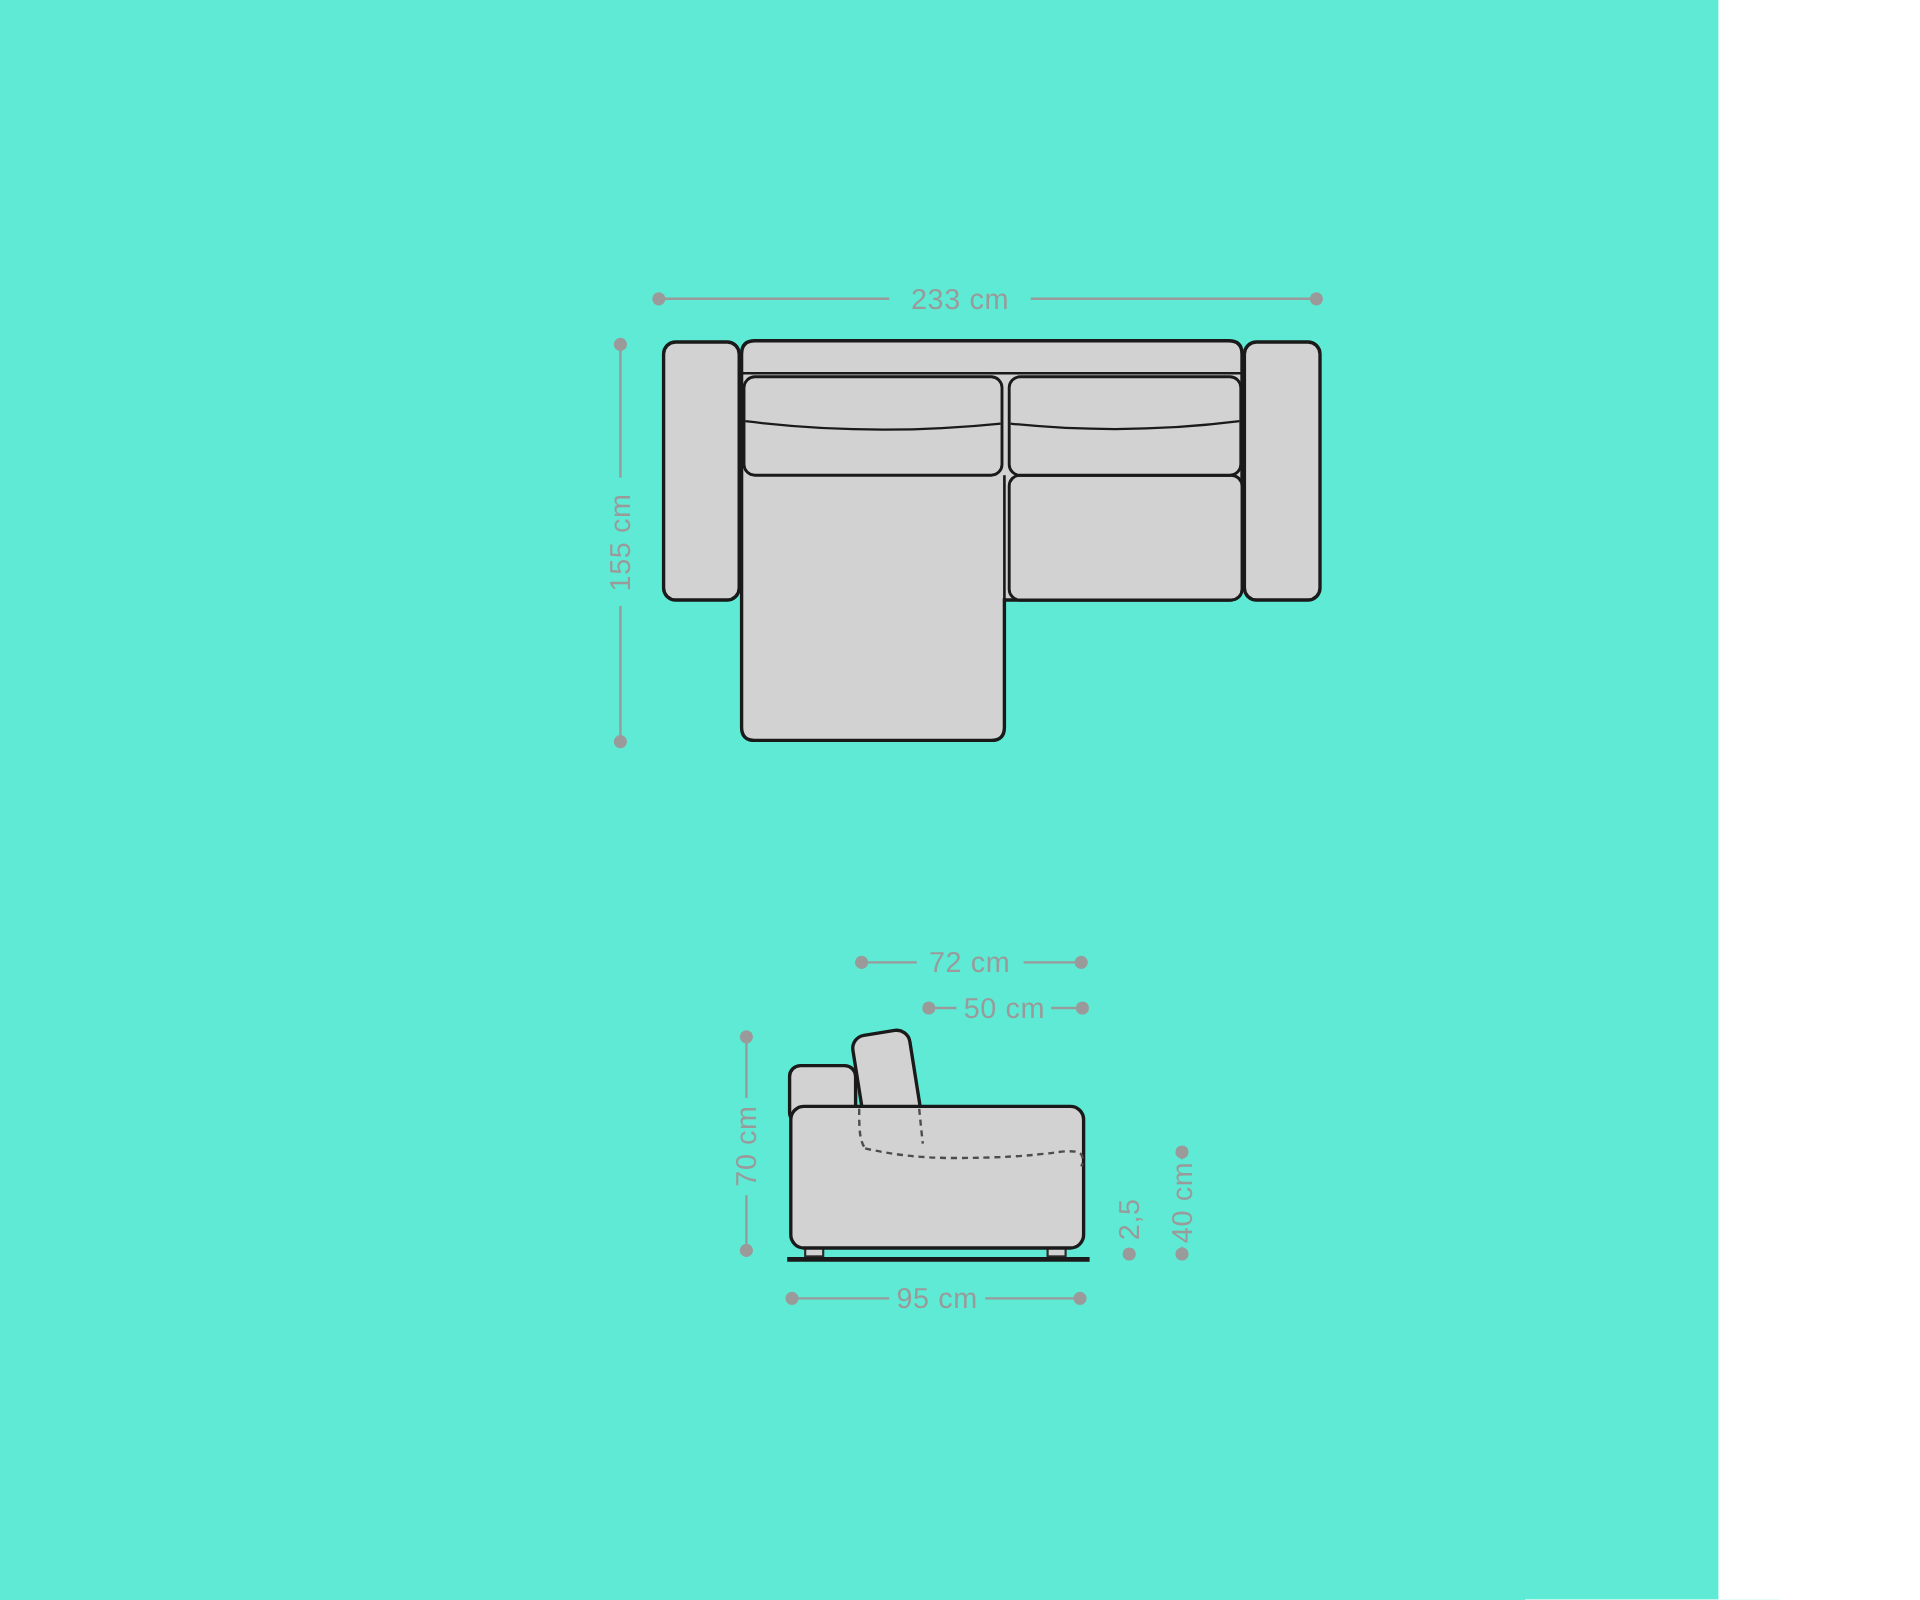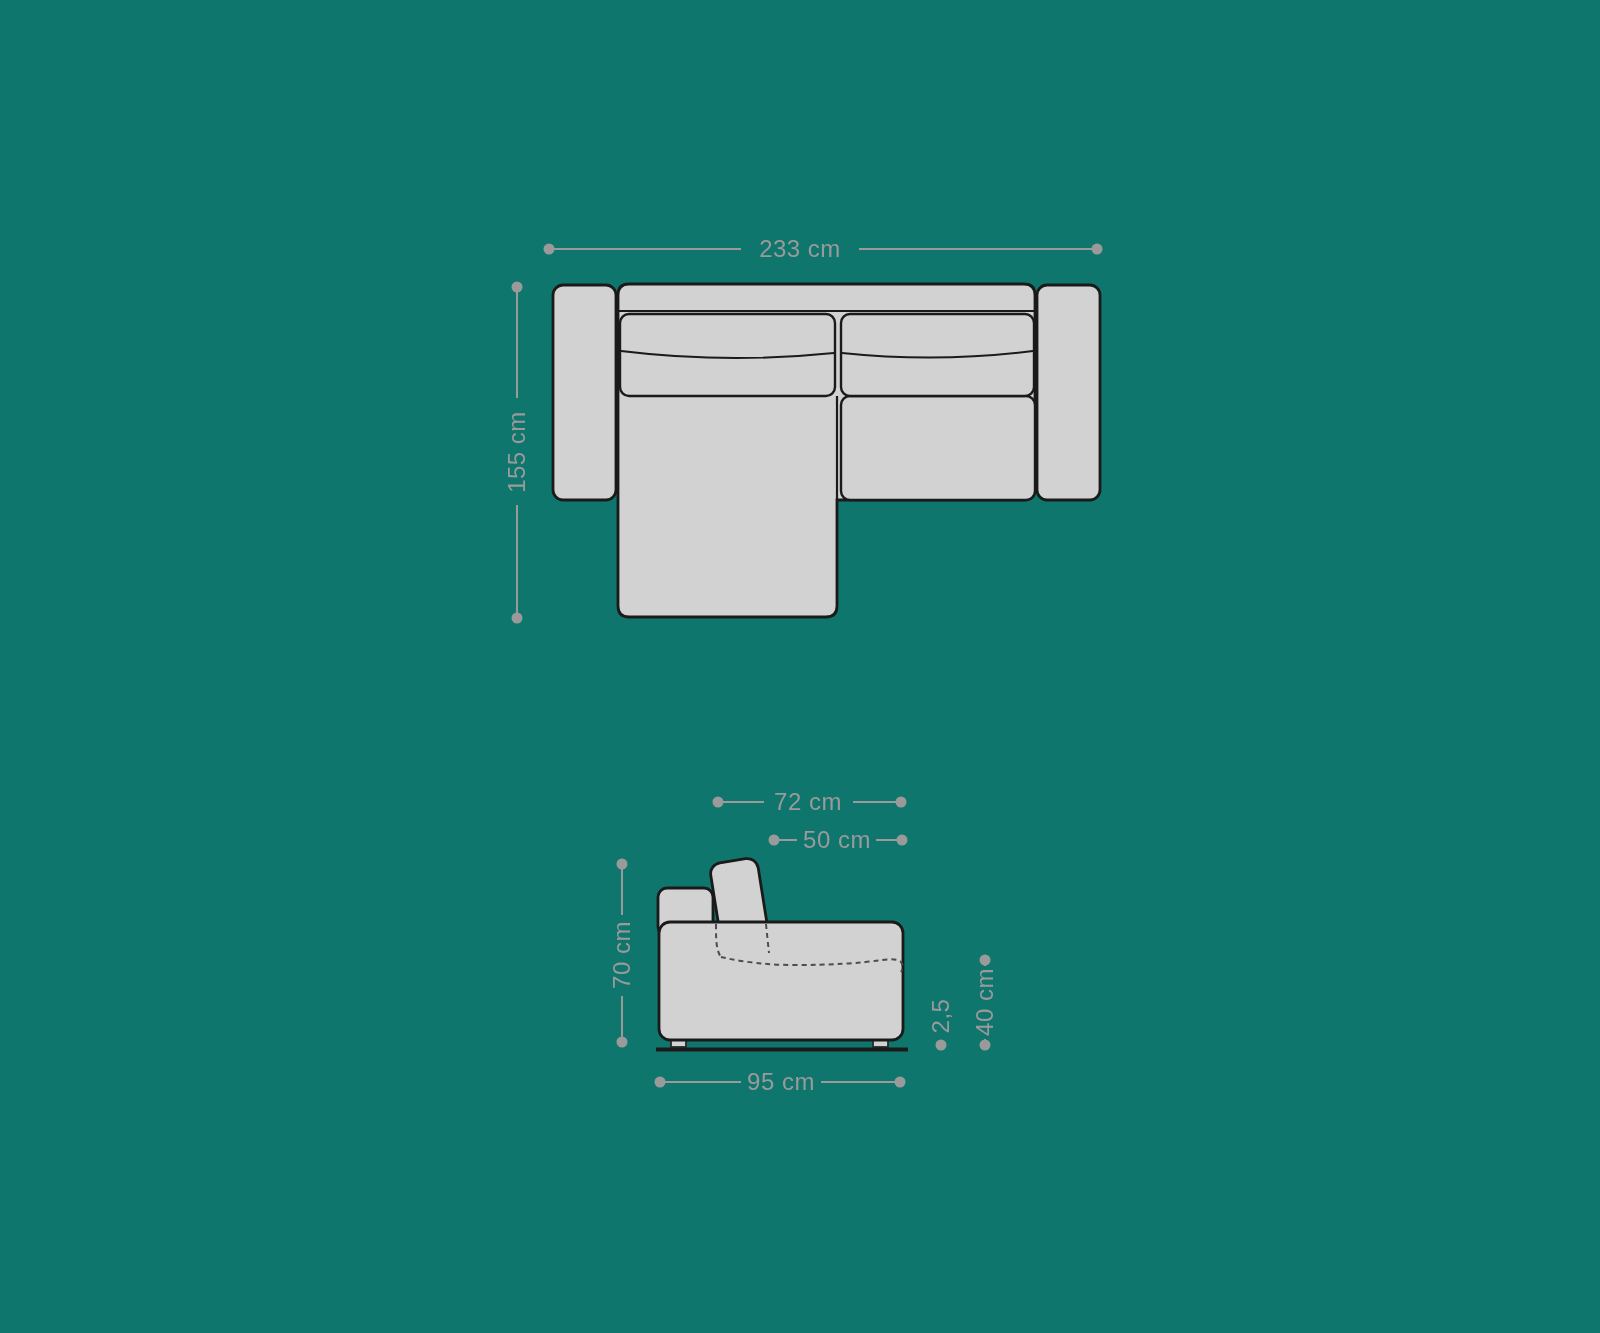--- a/index.html
+++ b/index.html
@@ -2,23 +2,23 @@
 <html><head>
 <meta charset="utf-8">
 <style>
   html, body {
     margin: 0;
     padding: 0;
     background: #ffffff;
   }
   .canvas {
     position: relative;
-    width: 1600px;
+    width: 1432px;
     height: 1333px;
-    background: #0f766e;
+    background: #5eead4;
     font-family: "Liberation Sans", sans-serif;
     overflow: hidden;
   }
   svg { display: block; }
 
   .dim-line {
     stroke: #9a9a9a;
     stroke-width: 2;
     fill: none;
   }

